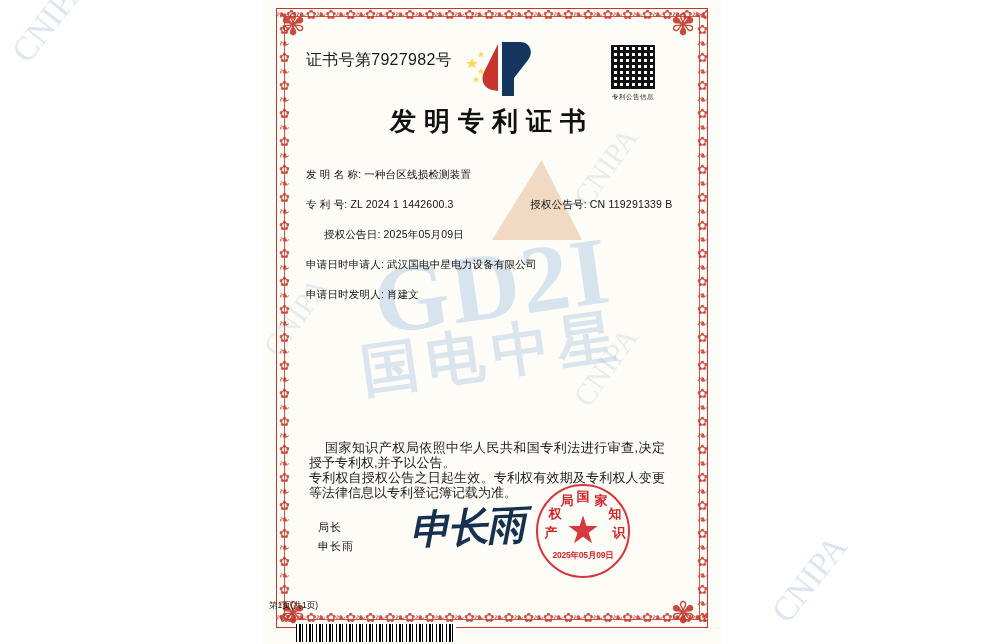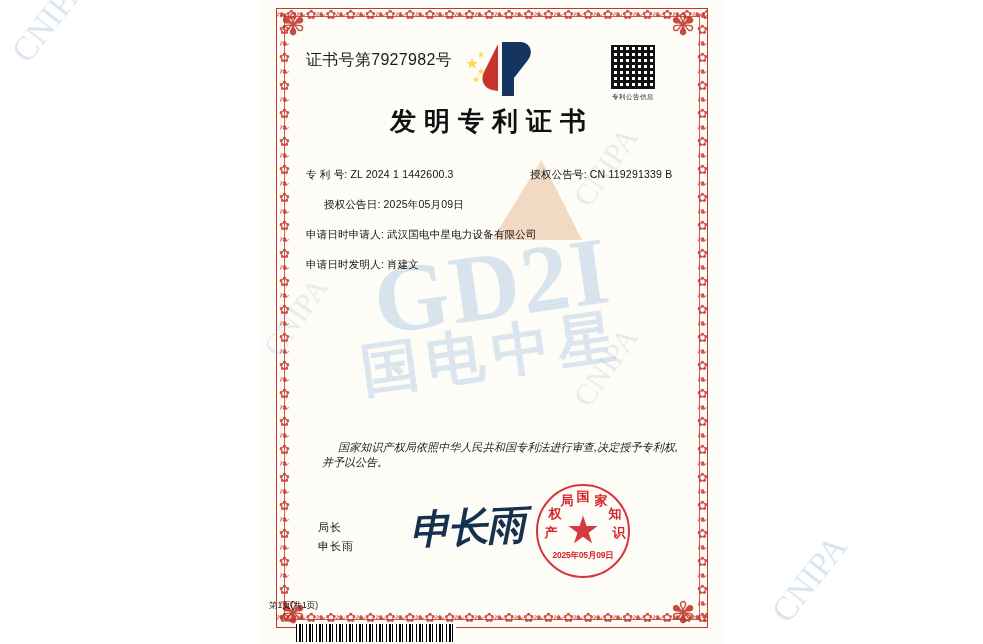--- a/index.html
+++ b/index.html
@@ -217,27 +217,26 @@
     color: #111;
     letter-spacing: .2px;
   }
   .row-2col { display: flex; gap: 48px; }
   .col-a { width: 196px; }
   .col-b { width: 176px; text-align: center; }
 
   
   .legal {
     position: absolute;
-    left: 60px; top: 440px;
+    left: 47px; top: 440px;
     width: 356px;
-    font-size: 11px;
+    font-size: 13px;
     line-height: 15px;
     color: #1a1a1a;
     text-align: justify;
-    font-style: italic;
   }
   .legal .indent { text-indent: 16px; display: block; }
 
   
   .sig-block {
     position: absolute;
     left: 56px; top: 518px;
     font-size: 11px;
     line-height: 19px;
     color: #111;
@@ -369,20 +368,24 @@
 
     <div class="qr-wrap">
       <div class="qr"></div>
       <div class="qr-label">专利公告信息</div>
     </div>
 
     <div class="title">发明专利证书</div>
 
     <div class="fields">
 
+      <div class="row">
+        <span class="lbl">发 明 名 称:</span>
+        <span class="val">一种台区线损检测装置</span>
+      </div>
 
 
 
 
       <div class="row row-2col">
         <div class="col-a">
           <span class="lbl">专 利 号:</span>
           <span class="val">ZL 2024 1 1442600.3</span>
         </div>
         <div class="col-b">
@@ -404,20 +407,21 @@
       </div>
 
       <div class="row">
         <span class="lbl">申请日时发明人:</span>
         <span class="val">肖建文</span>
       </div>
     </div>
 
     <div class="legal">
       <span class="indent">国家知识产权局依照中华人民共和国专利法进行审查,决定授予专利权,并予以公告。</span>
+      <span>专利权自授权公告之日起生效。专利权有效期及专利权人变更等法律信息以专利登记簿记载为准。</span>
     </div>
 
     <div class="sig-block">
       <div>局长</div>
       <div>申长雨</div>
     </div>
     <div class="sig-hand">申长雨</div>
 
     <div class="seal">
       <div class="seal-ring"></div>

